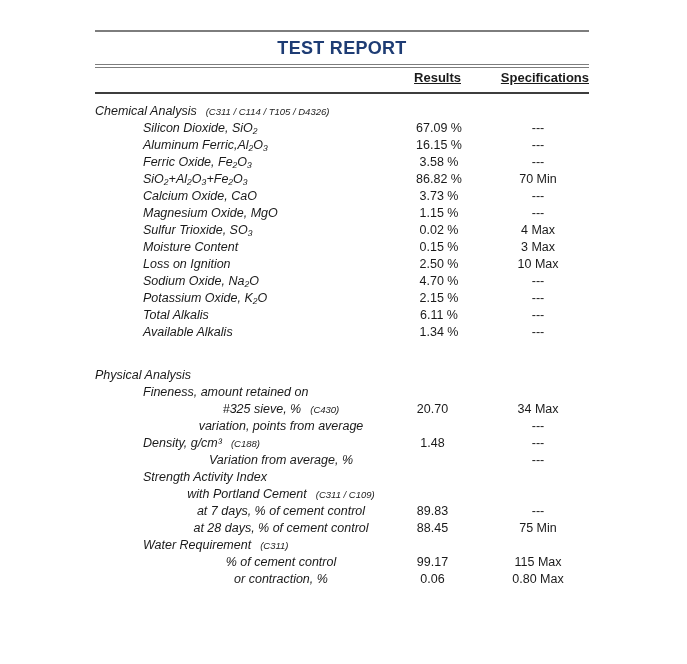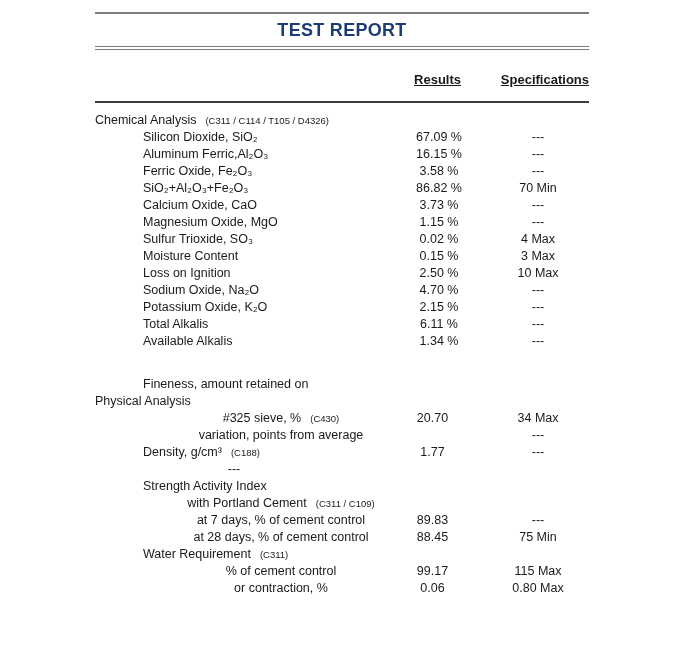--- a/index.html
+++ b/index.html
@@ -4,40 +4,40 @@
 <style>
   html,body{margin:0;padding:0;background:#fff;}
   .page{
     position:relative;
     width:687px;height:664px;
     background:#ffffff;
     font-family:"Liberation Sans","DejaVu Sans",sans-serif;
     color:#1a1a1a;
     overflow:hidden;
   }
-  .doc{position:absolute;left:95px;top:12px;width:494px;}
+  .doc{position:absolute;left:95px;top:30px;width:494px;}
   .rule-top{border-top:2px solid #7d7d7d;height:0;}
   .title{
     height:32px;line-height:32px;text-align:center;
     font-weight:bold;font-size:18px;letter-spacing:.3px;
   }
   .rule-double{height:2px;border-top:1px solid #7d7d7d;border-bottom:1px solid #7d7d7d;}
   .colheads{
-    display:flex;margin-top:22px;padding-bottom:13px;
+    display:flex;margin-top:2px;padding-bottom:6px;
     border-bottom:2px solid #3d3d3d;
     font-weight:bold;font-size:13px;line-height:16px;white-space:nowrap;
   }
   .colheads .sp{flex:1;}
   .colheads .res-h{width:80px;text-align:right;text-decoration:underline;}
   .colheads .gap{width:18px;}
   .colheads .spec-h{width:110px;text-align:right;text-decoration:underline;}
   .section{margin-top:26px;}
   .section.first{margin-top:9px;}
   .row{display:flex;line-height:17px;font-size:12.5px;white-space:nowrap;}
-  .lbl{flex:1;min-width:0;}
+  .lbl{flex:1;min-width:0;font-style:italic;}
   .ind1{padding-left:48px;}
   .ind2{padding-left:68px;text-align:center;}
   .method{font-size:9.5px;margin-left:9px;color:#222;}
   .res{width:80px;text-align:center;}
   .res.bare{padding-right:13px;box-sizing:border-box;}
   .spec{width:110px;text-align:center;padding-left:8px;box-sizing:border-box;}
 </style>
 </head>
 <body>
 
@@ -125,45 +125,46 @@
             <div class="spec">---</div>
           </div>
           <div class="row">
             <div class="lbl ind1"><span>Available Alkalis</span></div>
             <div class="res">1.34 %</div>
             <div class="spec">---</div>
           </div>
         </div>
         <div class="section">
           <div class="row">
+            <div class="lbl"><span>Physical Analysis</span></div>
+            <div class="res"></div>
+            <div class="spec"></div>
+          </div>
+          <div class="row">
             <div class="lbl ind1"><span>Fineness, amount retained on</span></div>
-            <div class="res"></div>
-            <div class="spec"></div>
-          </div>
-          <div class="row">
-            <div class="lbl"><span>Physical Analysis</span></div>
             <div class="res"></div>
             <div class="spec"></div>
           </div>
           <div class="row">
             <div class="lbl ind2"><span>#325 sieve, %</span><span class="method">(C430)</span></div>
             <div class="res bare">20.70</div>
             <div class="spec">34 Max</div>
           </div>
           <div class="row">
             <div class="lbl ind2"><span>variation, points from average</span></div>
             <div class="res"></div>
             <div class="spec">---</div>
           </div>
           <div class="row">
             <div class="lbl ind1"><span>Density, g/cm³</span><span class="method">(C188)</span></div>
-            <div class="res bare">1.77</div>
-            <div class="spec">---</div>
-          </div>
-          <div class="row">
+            <div class="res bare">1.48</div>
+            <div class="spec">---</div>
+          </div>
+          <div class="row">
+            <div class="lbl ind2"><span>Variation from average, %</span></div>
             <div class="res"></div>
             <div class="spec">---</div>
           </div>
           <div class="row">
             <div class="lbl ind1"><span>Strength Activity Index</span></div>
             <div class="res"></div>
             <div class="spec"></div>
           </div>
           <div class="row">
             <div class="lbl ind2"><span>with Portland Cement</span><span class="method">(C311 / C109)</span></div>

